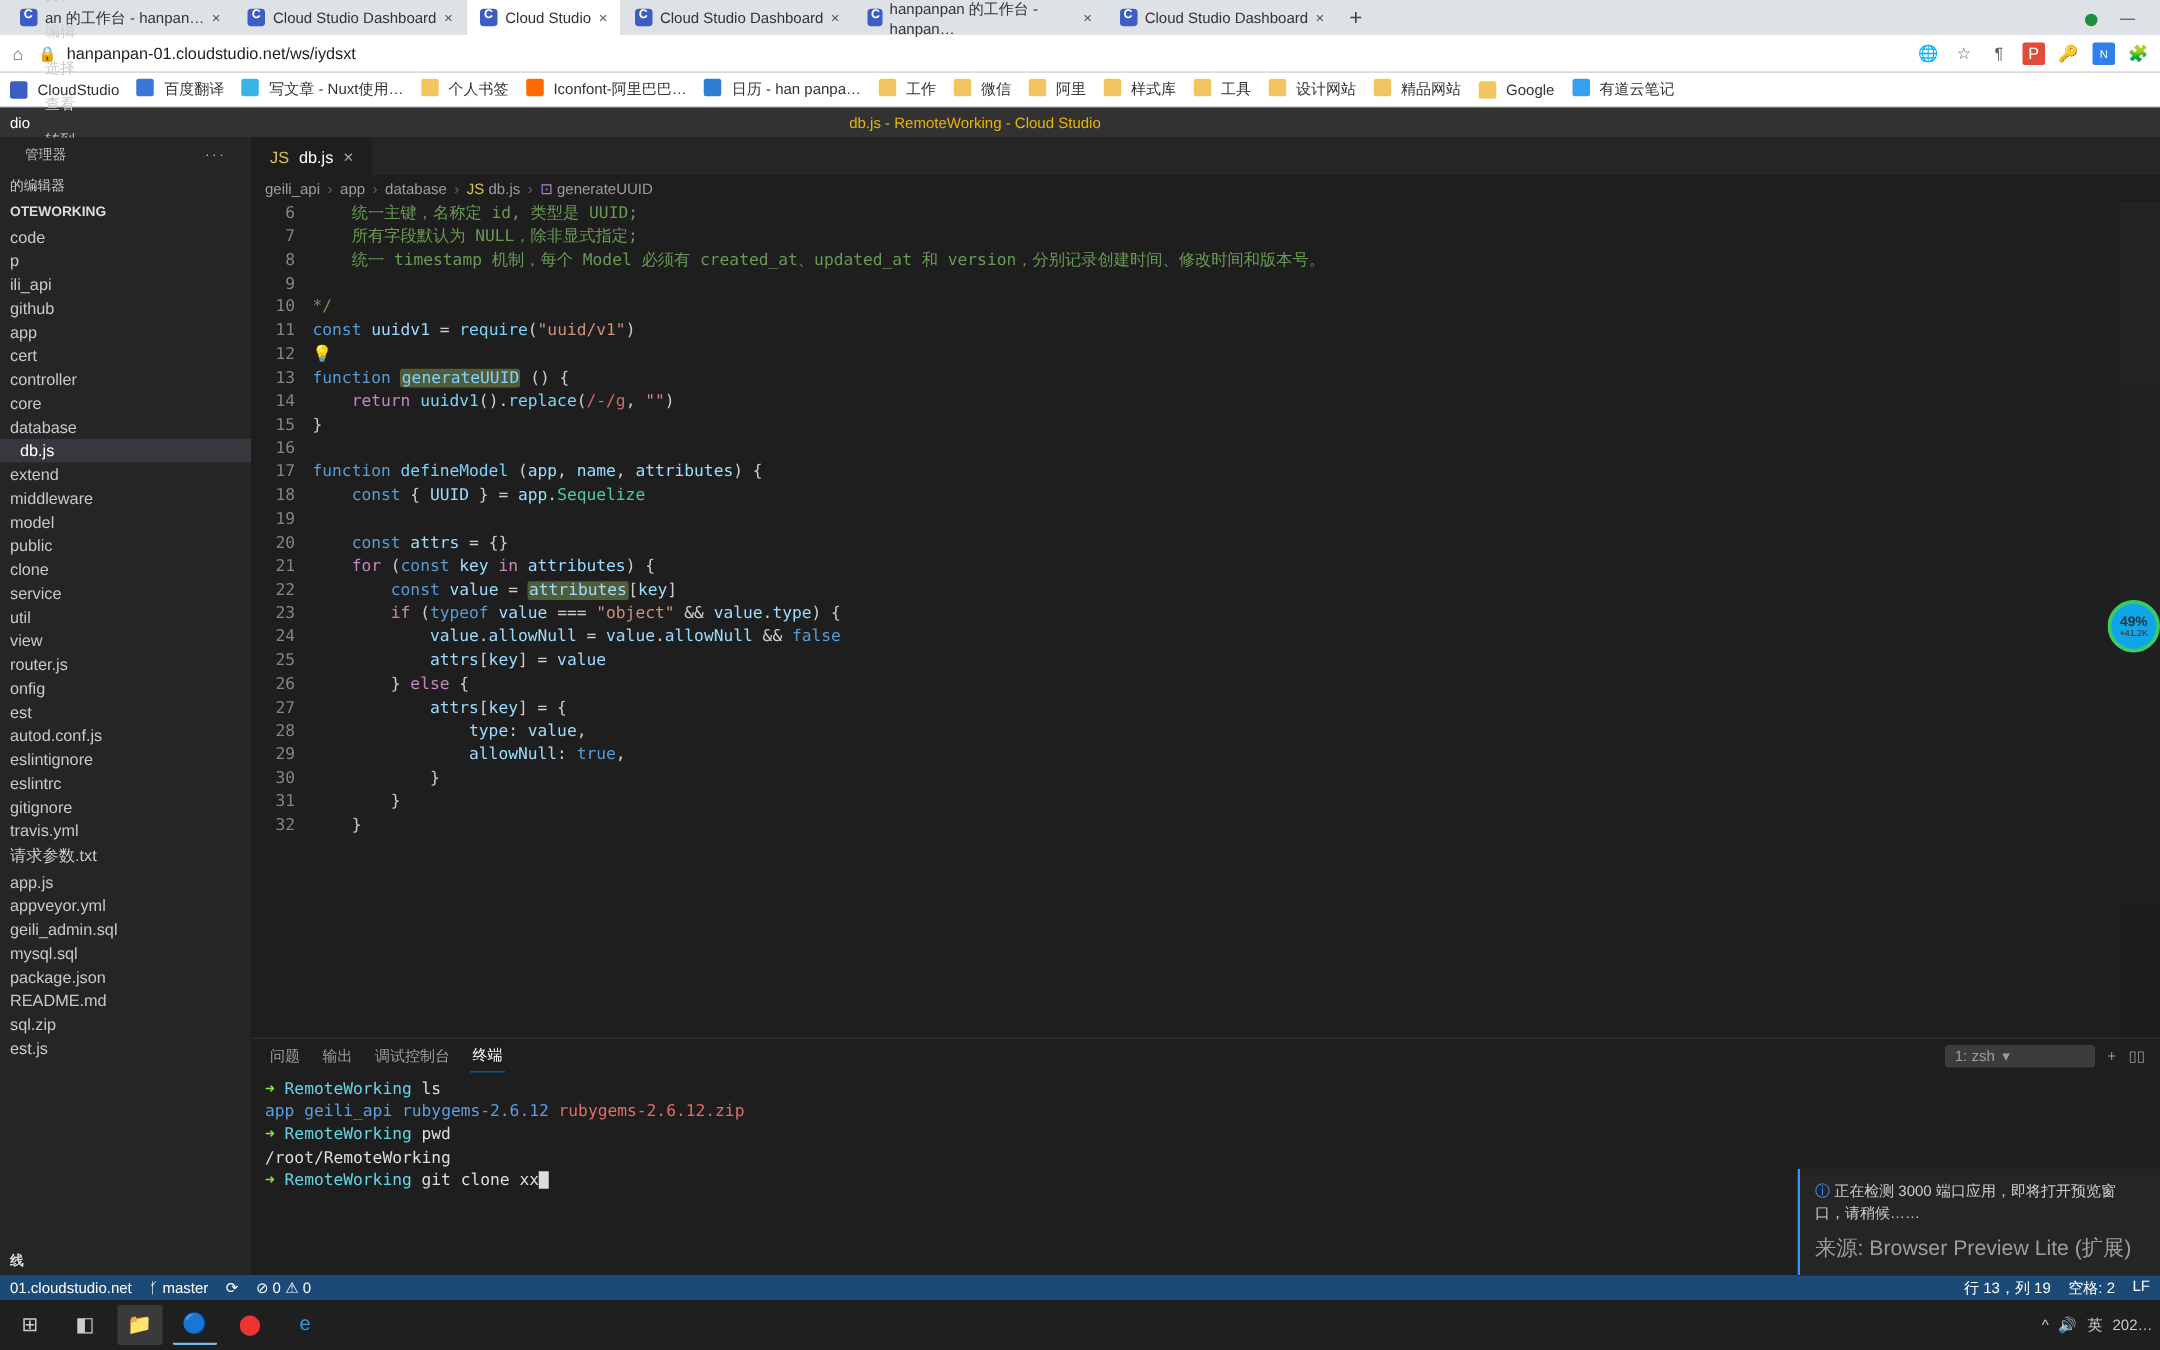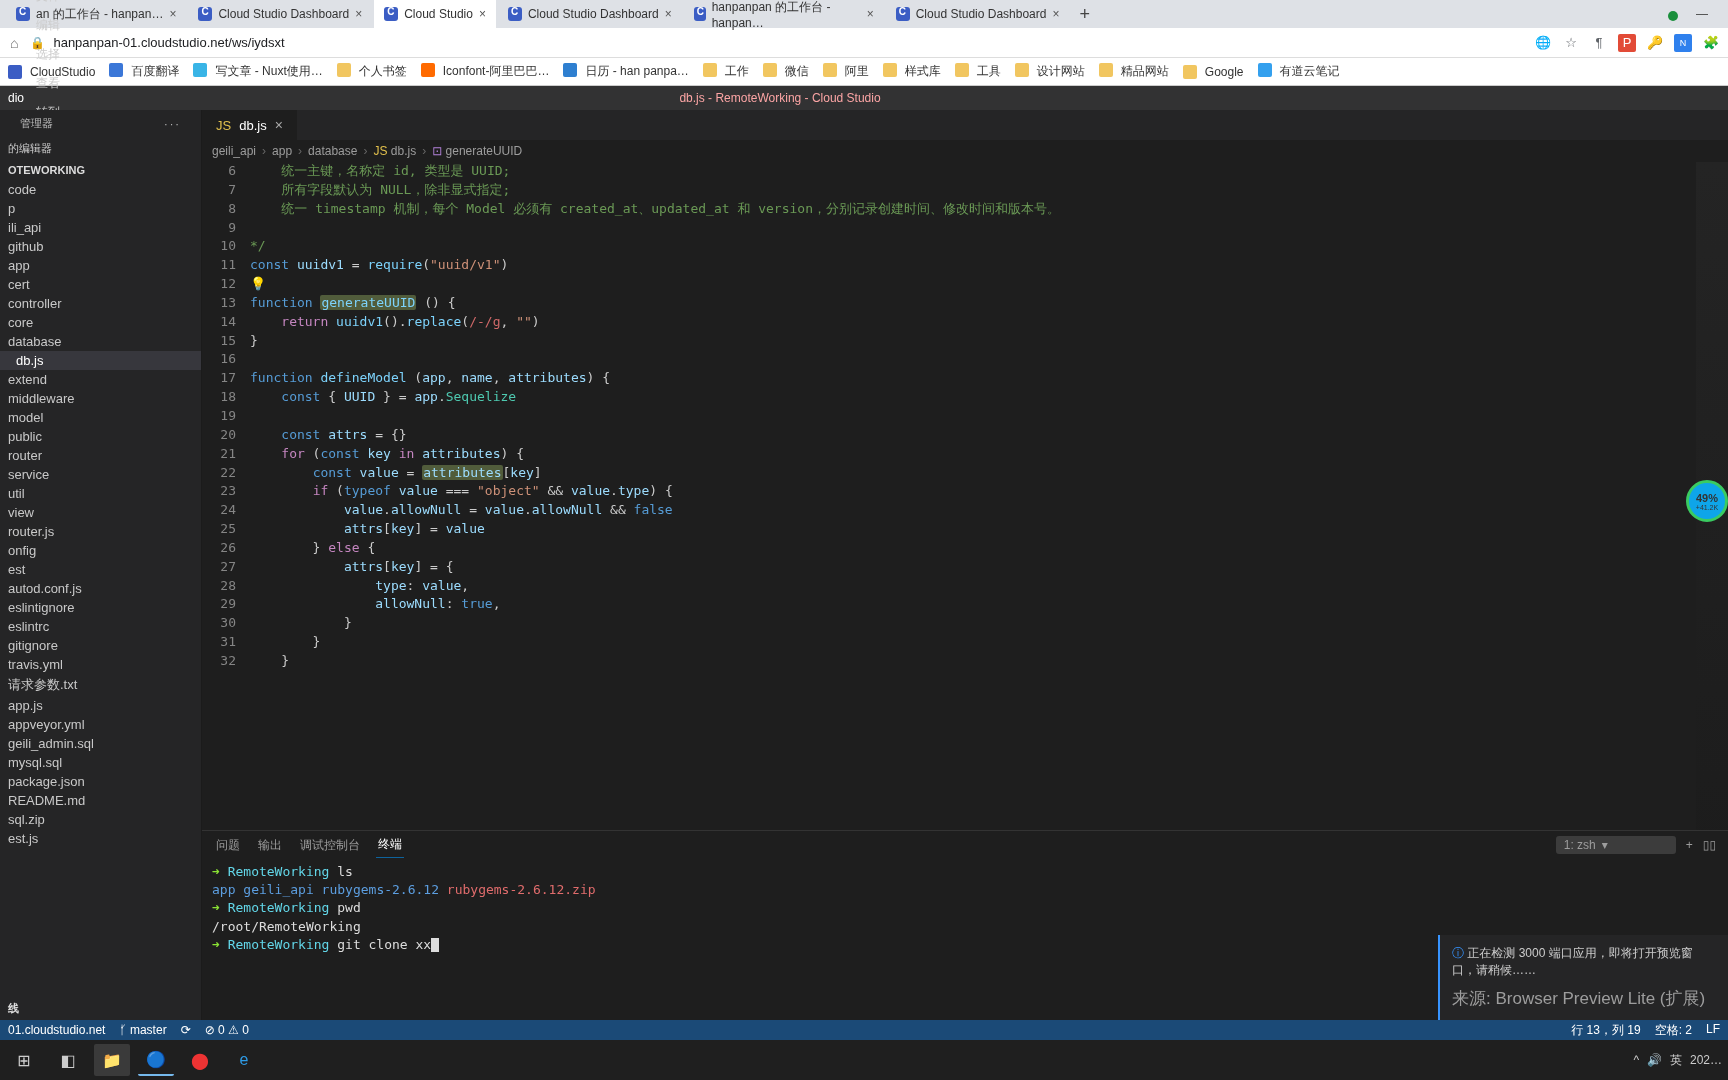--- a/index.html
+++ b/index.html
@@ -21,21 +21,21 @@
 .addr-bar .url { color: #202124; font-size: 13px; }
 .addr-icons { margin-left: auto; display: flex; gap: 10px; align-items: center; }
 .addr-icons span { width: 18px; height: 18px; display: flex; align-items: center; justify-content: center; font-size: 13px; cursor: pointer; }
 
 .bookmarks-bar { height: 28px; background: #fff; display: flex; align-items: center; gap: 14px; padding: 0 8px; font-size: 12px; color: #333; border-bottom: 1px solid #ccc; }
 .bk { display: flex; align-items: flex-start; gap: 8px; cursor: pointer; }
 .bk .bki { width: 14px; height: 14px; border-radius: 2px; }
 
 
 .menubar { height: 24px; background: #323233; display: flex; align-items: center; padding: 0 8px; gap: 12px; font-size: 12px; color: #cccccc; }
-.menubar .title { margin: 0 auto; color: #fca5a5; }
+.menubar .title { margin: 0 auto; color: #eab308; }
 .menubar .mi { cursor: pointer; }
 
 .workspace { display: flex; height: calc(1080px - 28px - 30px - 28px - 24px - 20px - 40px); }
 .sidebar { width: 202px; background: #252526; border-right: 1px solid #1b1b1b; display: flex; flex-direction: column; }
 .panel-title { font-size: 11px; color: #bbb; padding: 6px 20px; display: flex; align-items: center; justify-content: space-between; }
 .panel-title .dots { letter-spacing: 2px; cursor: pointer; }
 .explorer-header { font-size: 11px; color: #ccc; padding: 4px 8px; }
 .fold-hdr { font-size: 11px; padding: 4px 8px; color: #ddd; font-weight: bold; }
 .tree { flex: 1; overflow: auto; }
 .tree .fi { padding: 2px 8px; font-size: 13px; color: #c9c9c9; cursor: pointer; white-space: nowrap; }
@@ -245,21 +245,21 @@
         <div class="fi">app</div>
         <div class="fi">cert</div>
         <div class="fi">controller</div>
         <div class="fi">core</div>
         <div class="fi">database</div>
         <div class="fi sel ind1">db.js</div>
         <div class="fi">extend</div>
         <div class="fi">middleware</div>
         <div class="fi">model</div>
         <div class="fi">public</div>
-        <div class="fi">router</div>
+        <div class="fi">clone</div>
         <div class="fi">service</div>
         <div class="fi">util</div>
         <div class="fi">view</div>
         <div class="fi">router.js</div>
         <div class="fi">onfig</div>
         <div class="fi">est</div>
         <div class="fi">autod.conf.js</div>
         <div class="fi">eslintignore</div>
         <div class="fi">eslintrc</div>
         <div class="fi">gitignore</div>

